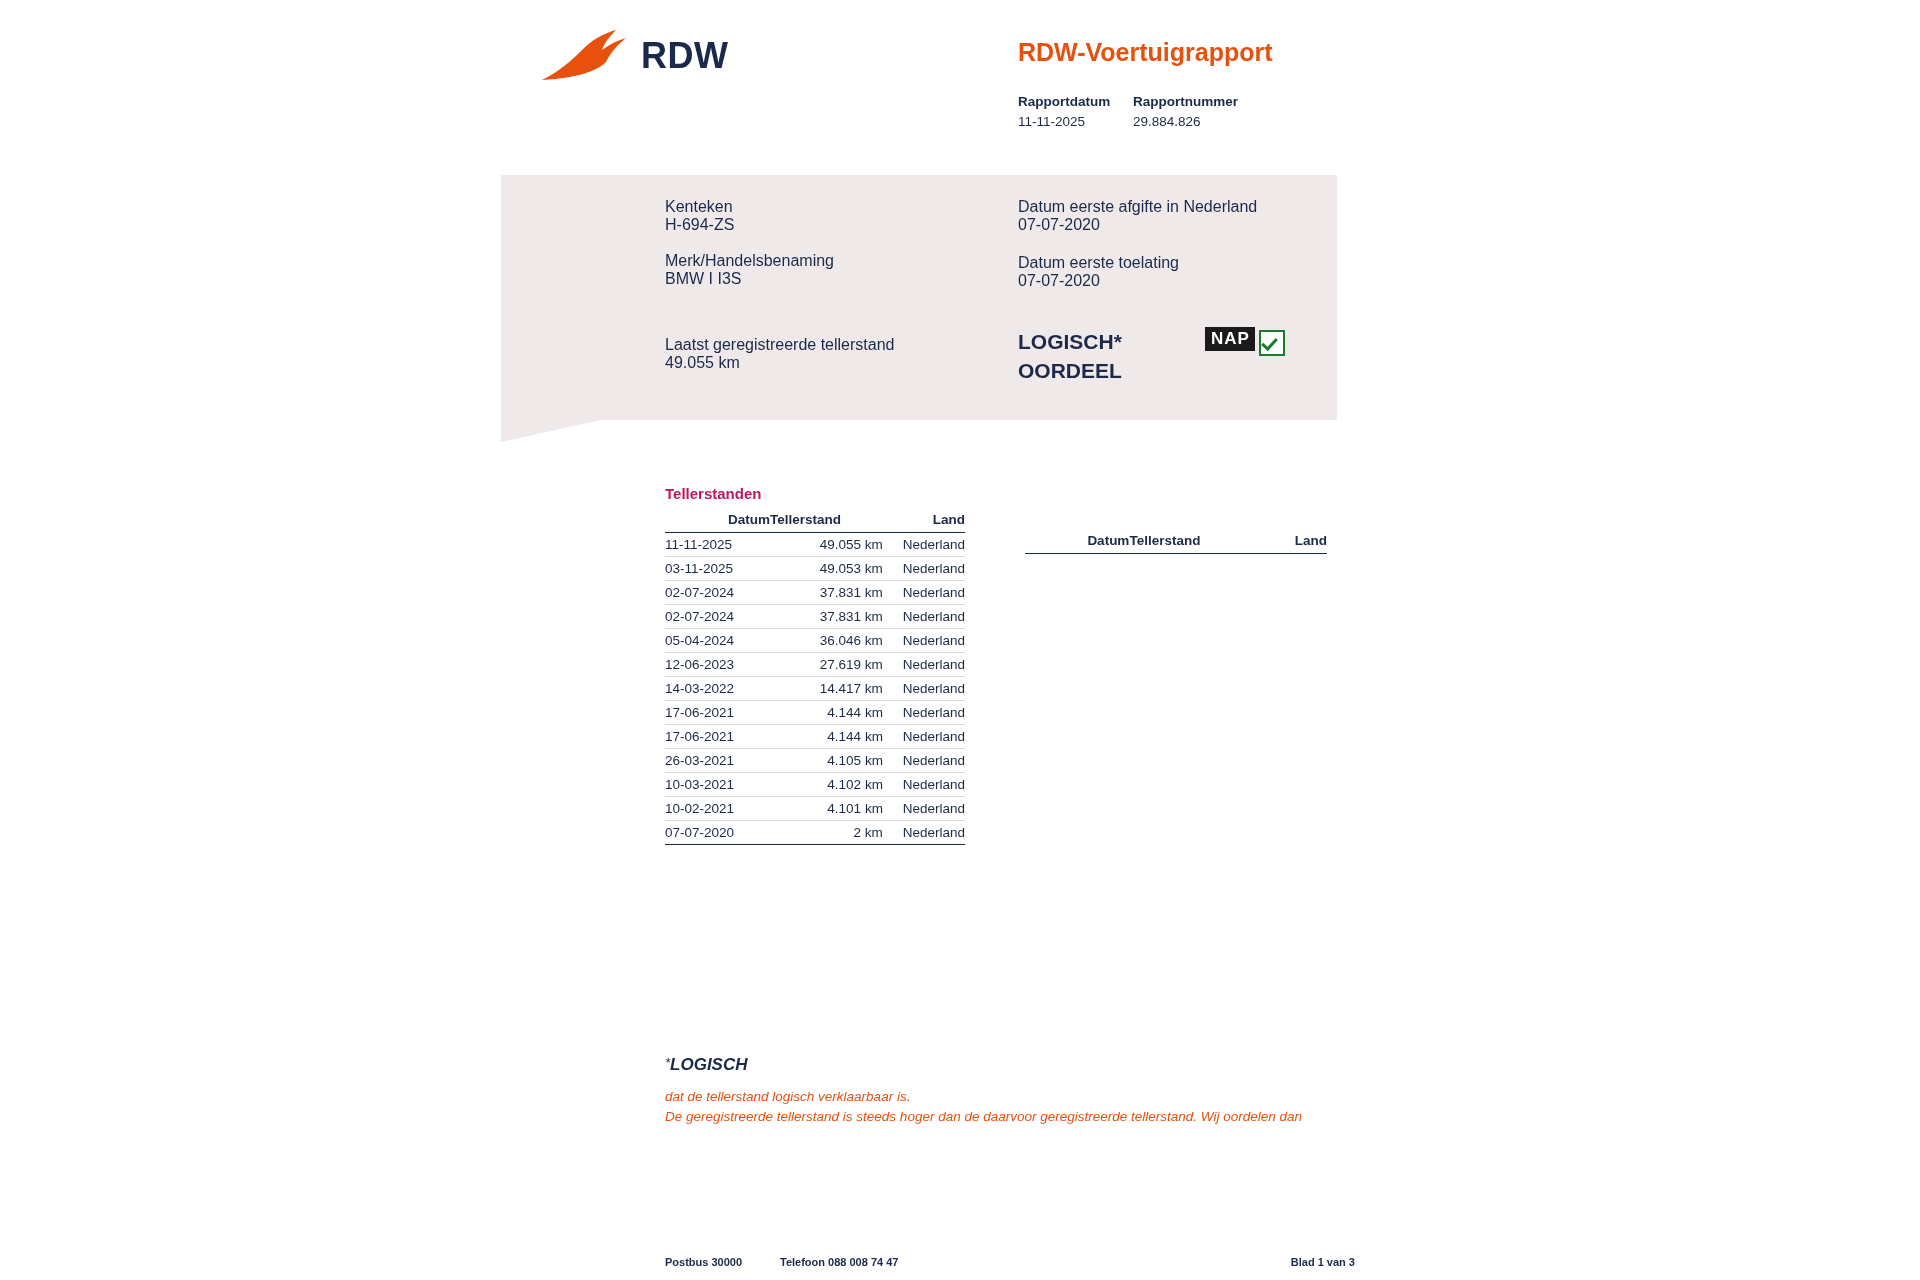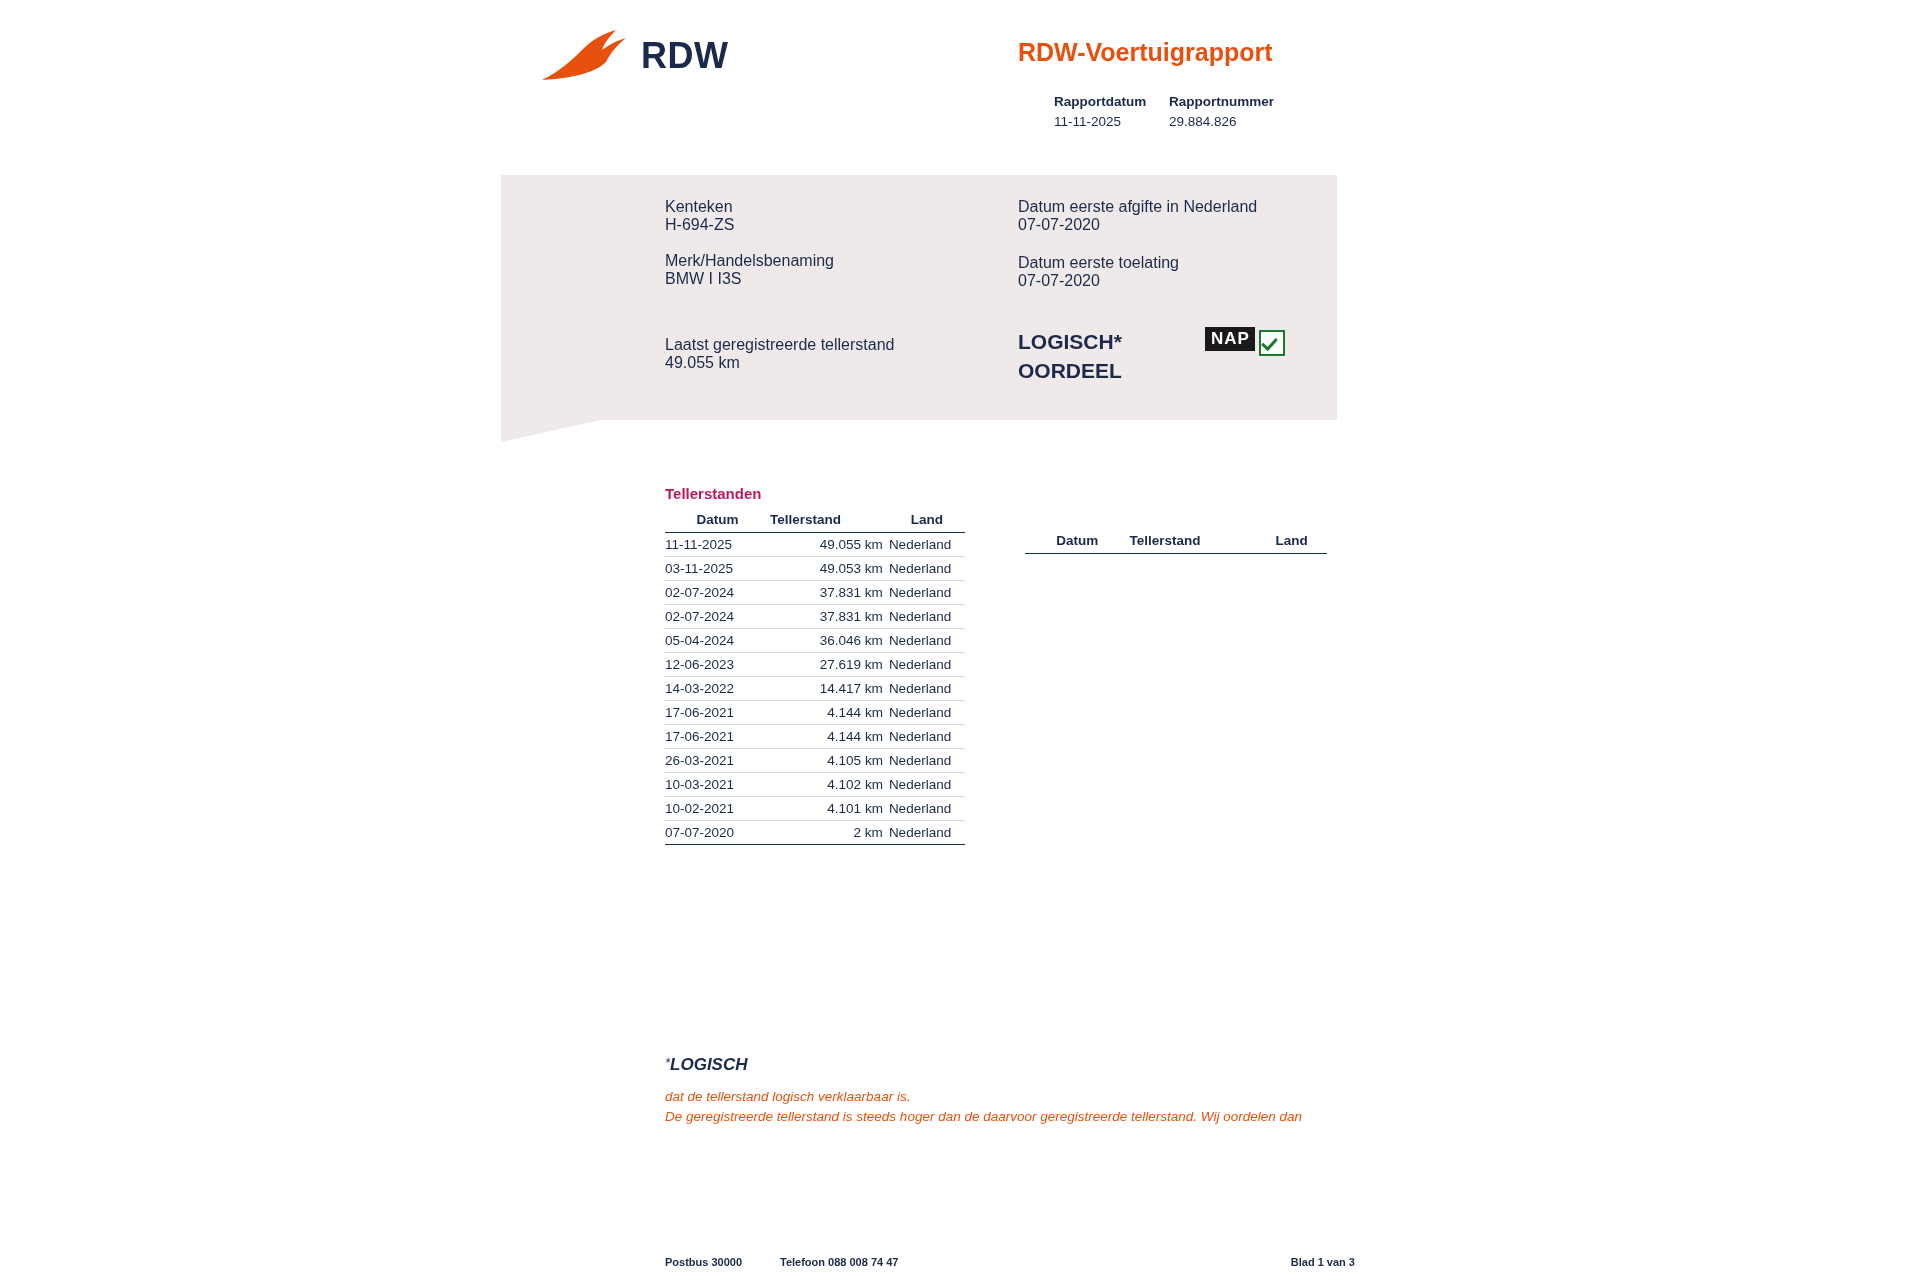--- a/index.html
+++ b/index.html
@@ -56,21 +56,20 @@
     color: #e8500e;
   }
   .report-meta {
     position: absolute;
     left: 1018px;
     top: 94px;
     font-size: 13.5px;
   }
   .report-meta .cols {
     display: flex;
-    margin-left: 36px;
   }
   .report-meta .col-a { width: 115px; }
   .report-meta .lbl {
     font-weight: bold;
     color: #1b2a4a;
     margin-bottom: 5px;
   }
   .report-meta .val {
     color: #1b2a4a;
   }
@@ -165,34 +164,34 @@
     font-weight: bold;
     color: #be185d;
   }
   table.tbl {
     border-collapse: collapse;
     font-size: 13.5px;
     color: #1b2a4a;
   }
   table.tbl th {
     font-weight: bold;
-    text-align: center;
+    text-align: right;
     padding: 2px 0 5px 0;
     border-bottom: 1.5px solid #1b2a4a;
     font-size: 13.5px;
   }
   table.tbl td {
     padding: 4px 0 4px 0;
     border-bottom: 1px solid #d5d8e0;
     white-space: nowrap;
   }
   table.tbl tr:last-child td { border-bottom: 1.5px solid #1b2a4a; }
   .c-date { width: 128px; text-align: left; }
   .c-km   { width: 140px; text-align: right; padding-right: 6px !important; }
-  .c-land { width: 85px; }
+  .c-land { width: 85px; text-align: right; }
   .tbl-left {
     position: absolute;
     left: 665px;
     top: 510px;
     width: 300px;
   }
   .tbl-right {
     position: absolute;
     left: 1025px;
     top: 510px;

